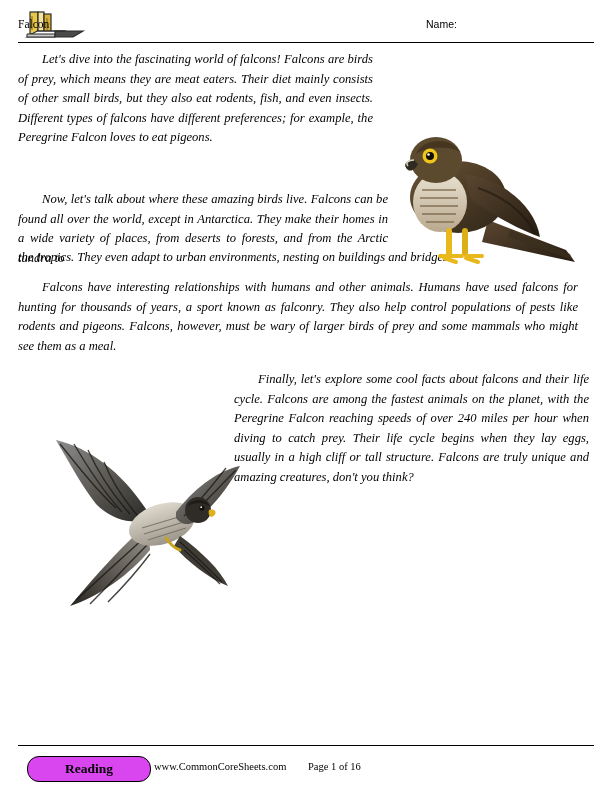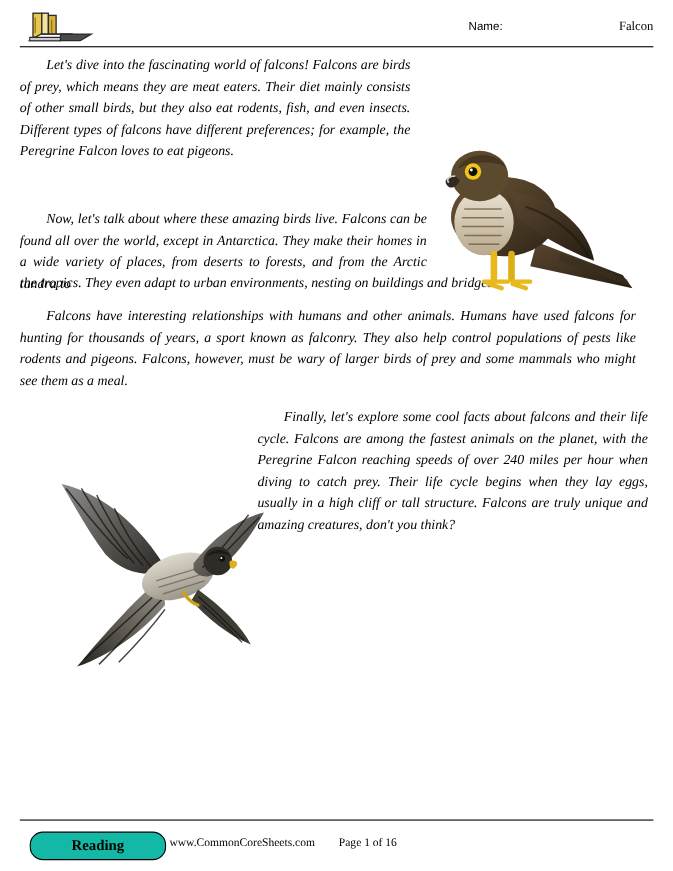--- a/index.html
+++ b/index.html
@@ -36,21 +36,21 @@
     top: 42px;
     width: 576px;
     height: 1px;
     background: #000000;
   }
   .header-title {
     position: absolute;
     left: 0;
     top: 8px;
     width: 576px;
-    text-align: right;
+    text-align: left;
     font-size: 11.5px;
     font-family: "Liberation Serif", serif;
   }
   .header-name {
     position: absolute;
     left: 408px;
     top: 8px;
     font-size: 10.5px;
     font-family: Liberation Sans, sans-serif;
   }
@@ -150,21 +150,21 @@
     height: 34px;
   }
   .reading-badge {
     position: absolute;
     left: 9px;
     top: 4px;
     width: 122px;
     height: 24px;
     border: 1.6px solid #000000;
     border-radius: 12px;
-    background: #14b8a6;
+    background: #d946ef;
     text-align: center;
     line-height: 23px;
     font-weight: bold;
     font-size: 13.5px;
     font-family: "Liberation Serif", serif;
   }
   .footer-site {
     position: absolute;
     left: 136px;
     top: 9px;

